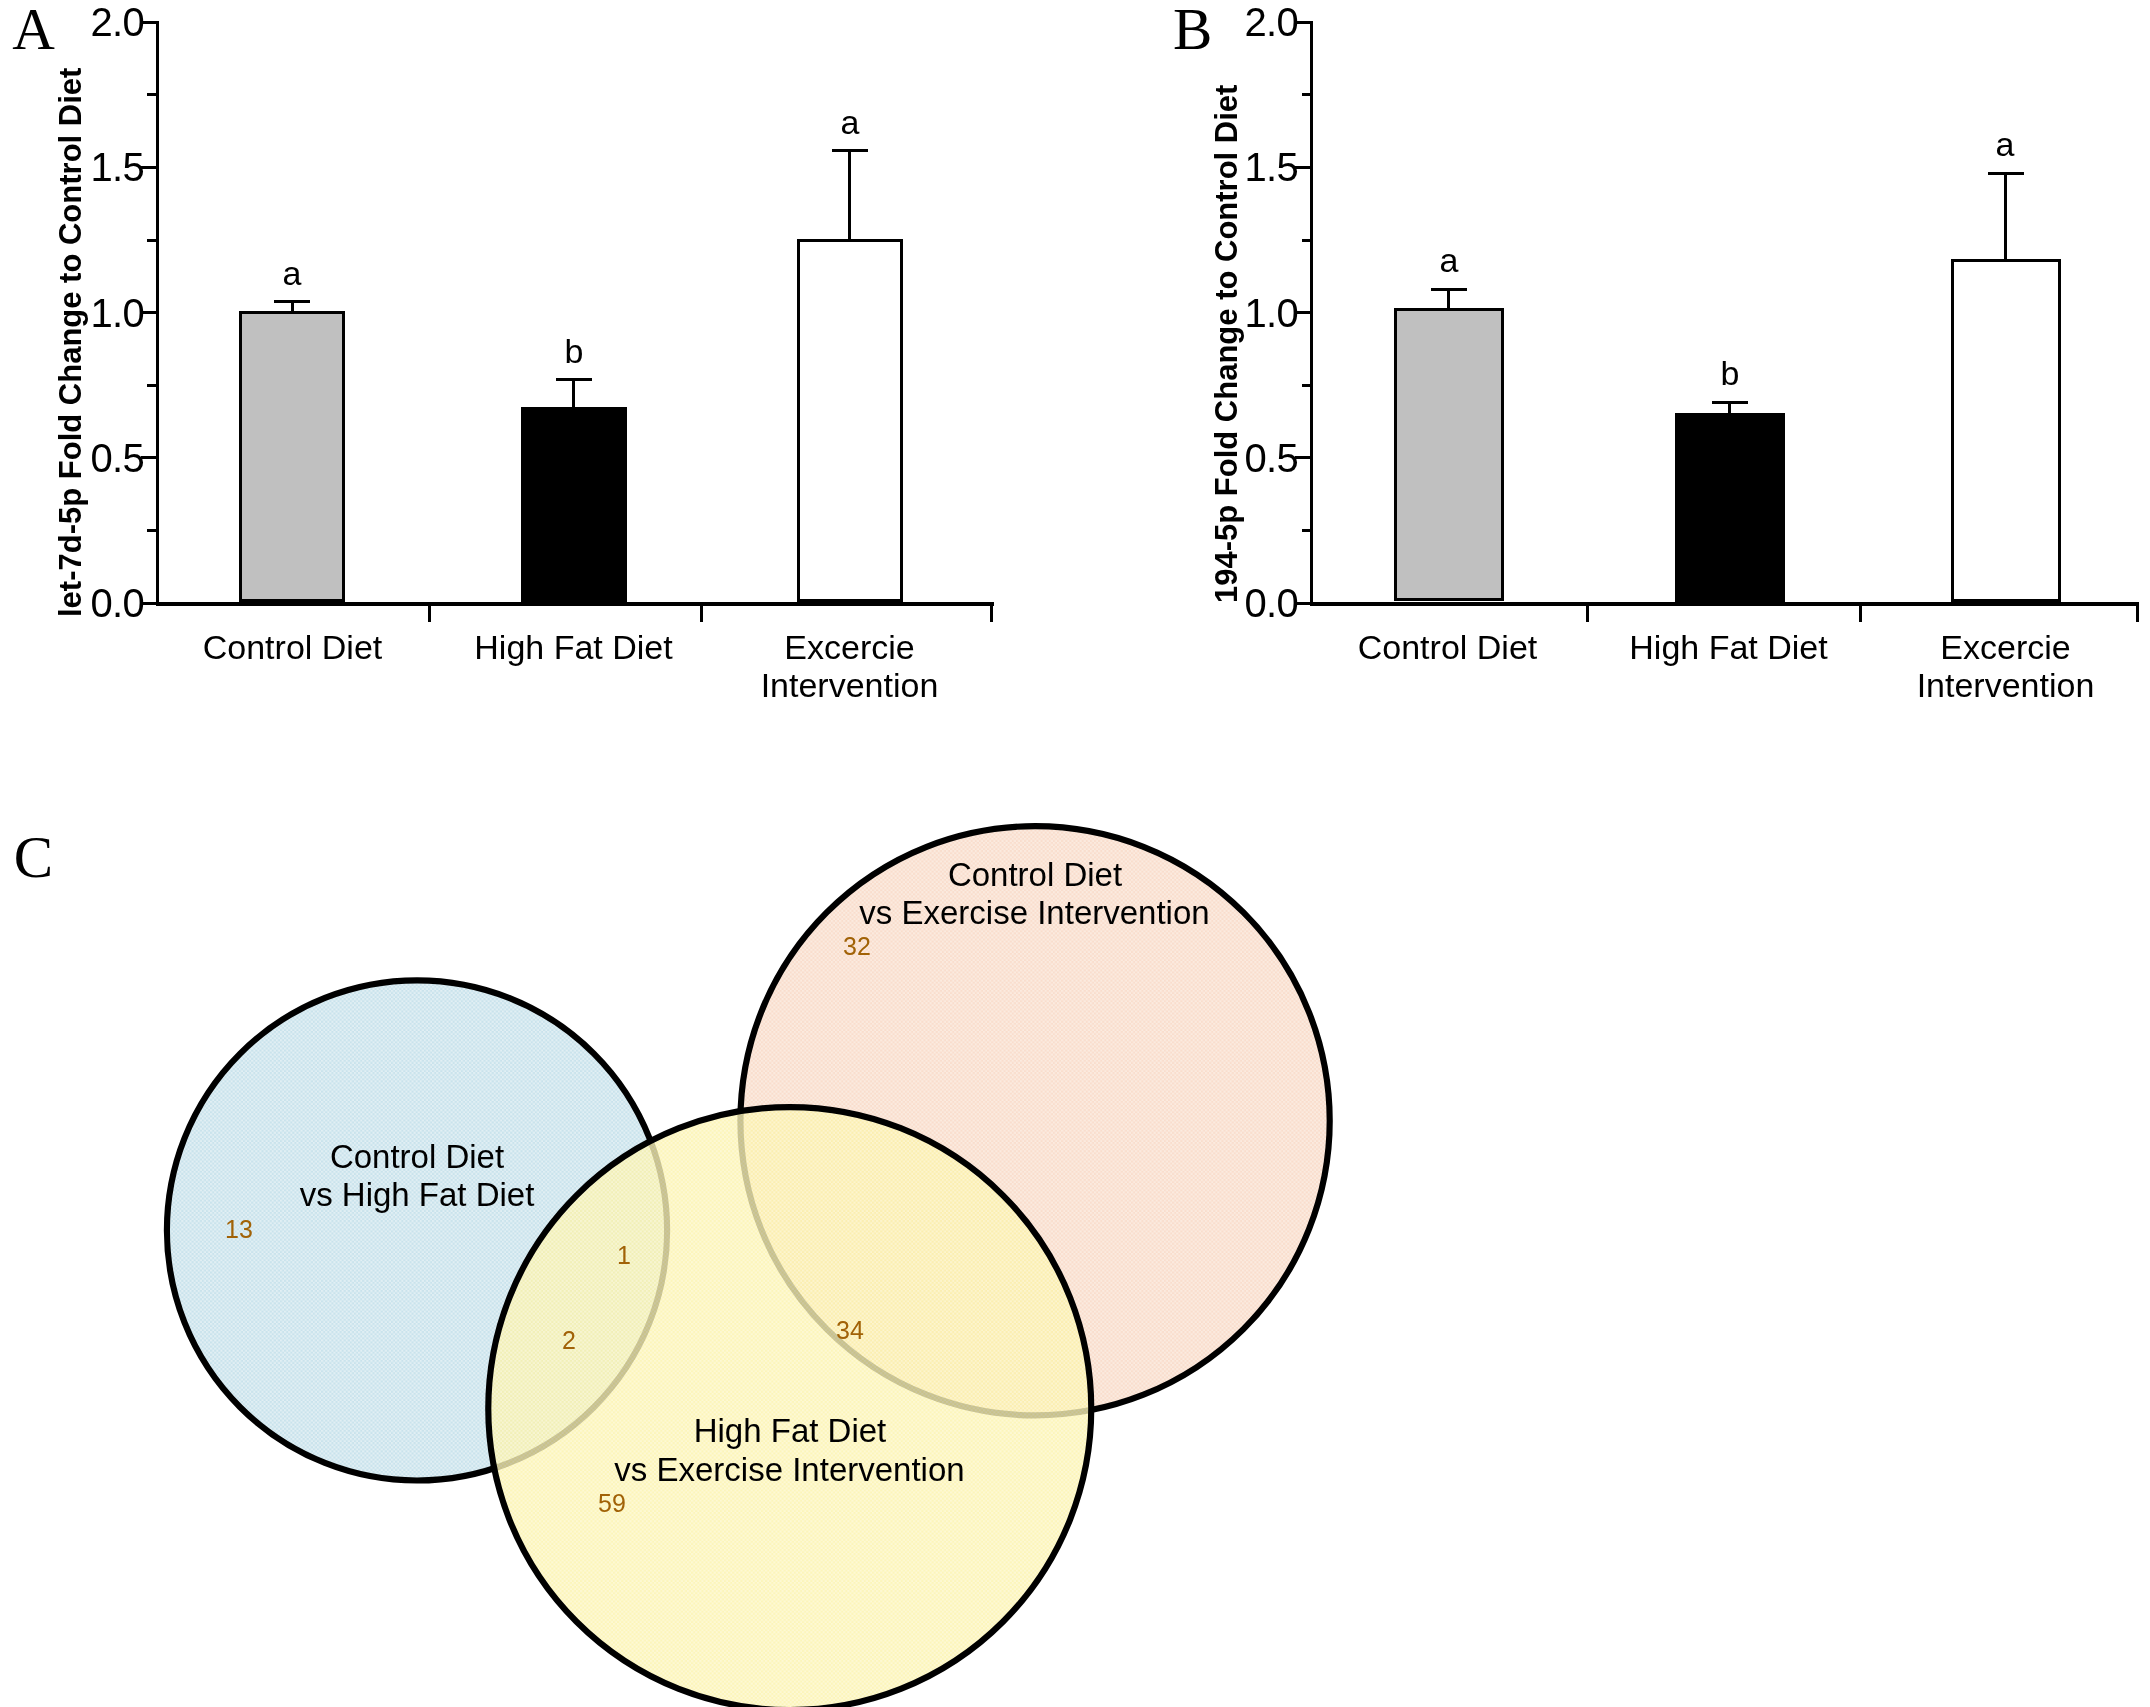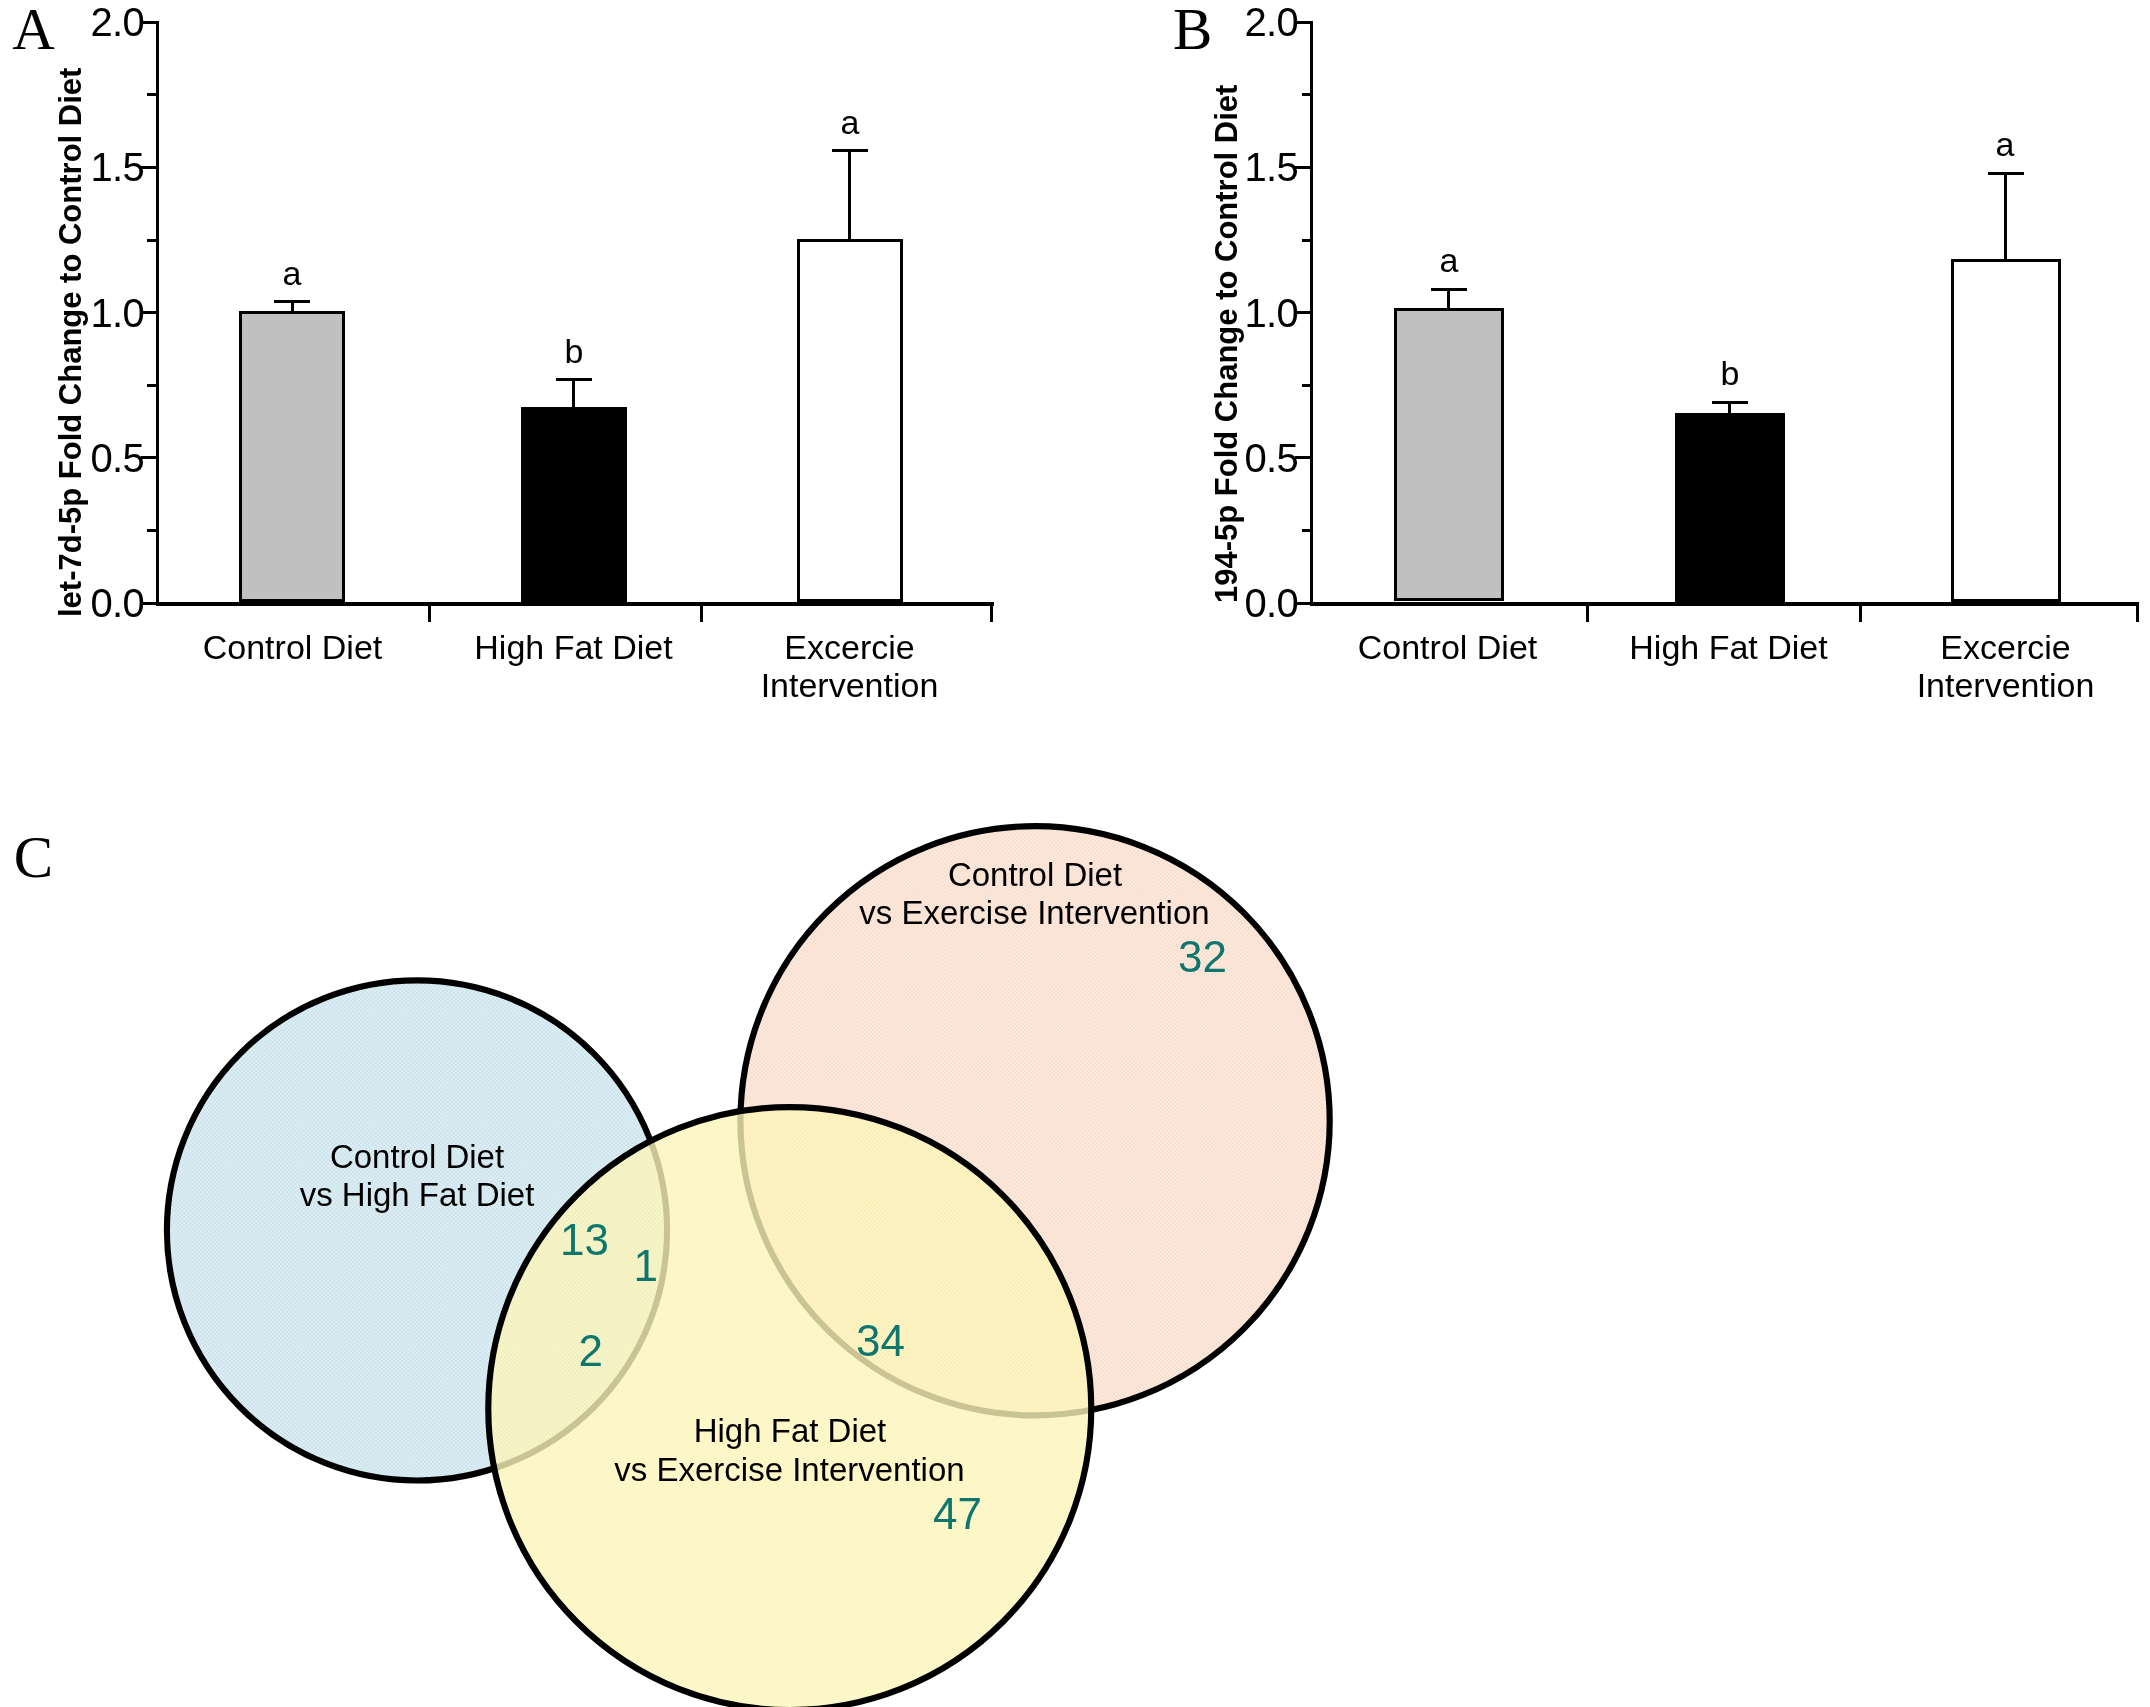--- a/index.html
+++ b/index.html
@@ -21,21 +21,21 @@
   .bar.black{background:#000000;}
   .bar.white{background:#ffffff;}
   .ebar-stem{position:absolute;background:#000;width:3.4px;}
   .ebar-cap{position:absolute;background:#000;height:3.4px;}
   .sig{position:absolute;font-size:34px;text-align:center;}
   .xcat{position:absolute;font-size:34px;text-align:center;line-height:1.12;}
 
   
   #venn{position:absolute;left:0;top:809px;width:2151px;height:899px;}
   .venn-text{position:absolute;text-align:center;font-size:33px;line-height:1.15;color:#000;white-space:nowrap;}
-  .venn-num{position:absolute;text-align:right;font-size:44px;color:#0f766e;}
+  .venn-num{position:absolute;text-align:left;font-size:25px;color:#a16207;}
 </style>
 </head>
 <body>
 
 <div class="panel-label" style="left:12.3px;top:0px;">A</div>
 
 <div class="chart" id="chart-a" style="left:0px;top:0px;width:1042px;height:726px;">
 
   <div class="ytitle" style="left:53px;top:617px;">let-7d-5p  Fold Change to Control Diet</div>
 
@@ -173,20 +173,20 @@
   <div class="venn-num" style="left:225px;top:406px;width:384px;">13</div>
 
   
   <div class="venn-text" style="left:843px;top:47px;width:384px;">Control Diet</div>
   <div class="venn-text" style="left:788px;top:85px;width:493px;">vs Exercise Intervention</div>
   <div class="venn-num" style="left:843px;top:123px;width:384px;">32</div>
 
   
   <div class="venn-text" style="left:598px;top:603px;width:384px;">High Fat Diet</div>
   <div class="venn-text" style="left:543px;top:642px;width:493px;">vs Exercise Intervention</div>
-  <div class="venn-num" style="left:598px;top:680px;width:384px;">47</div>
+  <div class="venn-num" style="left:598px;top:680px;width:384px;">59</div>
 
   
   <div class="venn-num" style="left:617px;top:432px;width:41px;">1</div>
   <div class="venn-num" style="left:562px;top:517px;width:41px;">2</div>
   <div class="venn-num" style="left:836px;top:507px;width:69px;">34</div>
 </div>
 
 
 </body></html>

